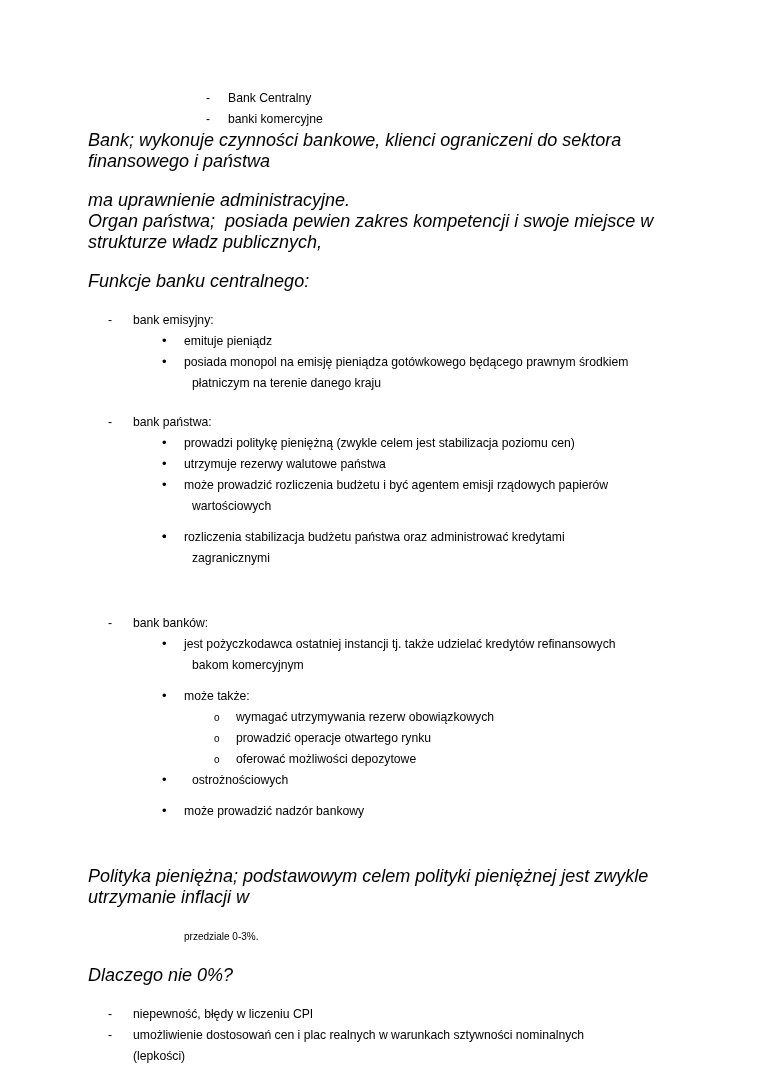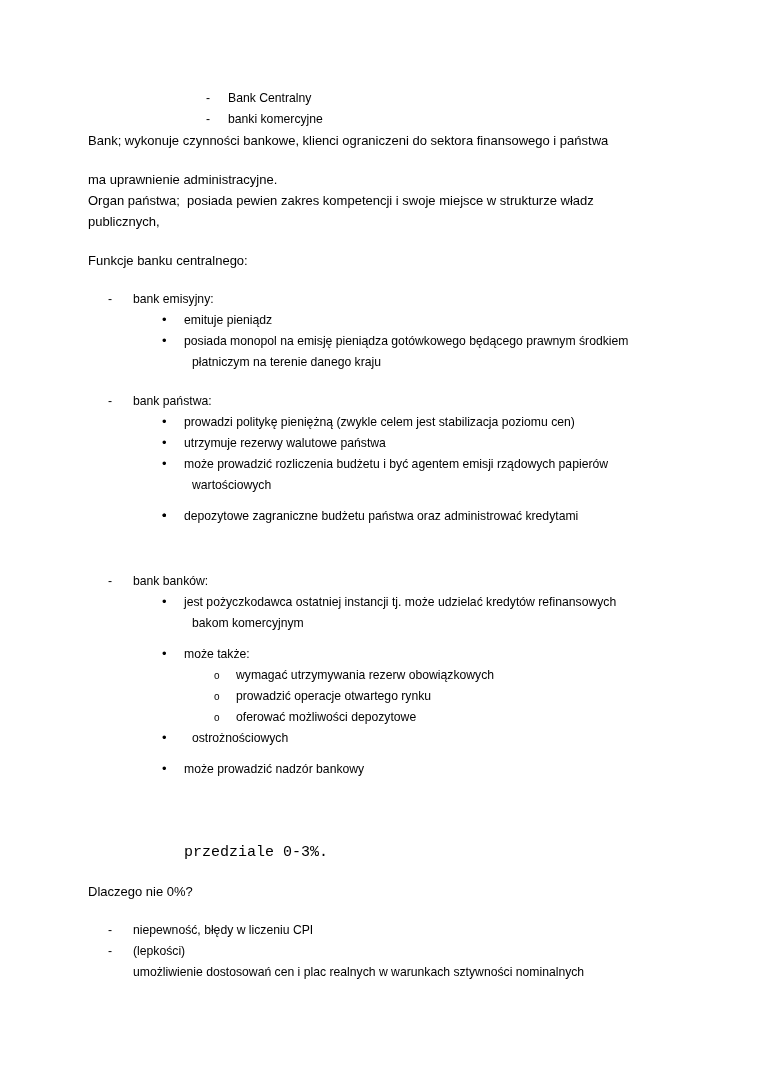--- a/index.html
+++ b/index.html
@@ -16,23 +16,24 @@
     color: #000000;
     overflow: hidden;
   }
   .content {
     position: absolute;
     left: 88px;
     top: 88px;
     width: 580px;
   }
   .line {
-    font-size: 13px;
+    font-size: 18px;
     line-height: 21px;
     white-space: pre-wrap;
+    font-style: italic;
   }
   .para {
     margin: 0;
     padding: 0;
   }
   .spacer-sm { height: 10px; }
   .spacer-md { height: 18px; }
   .spacer-xl { height: 44px; }
 
   
@@ -84,23 +85,22 @@
     line-height: 21px;
   }
   .lvl3 > .marker {
     position: absolute;
     left: 126px;
     top: 0;
     font-size: 10px;
   }
   .indent-mid {
     padding-left: 96px;
-    font-size: 15px;
-    line-height: 21px;
-    font-family: Liberation Mono, monospace;
+    font-size: 10px;
+    line-height: 21px;
   }
 </style>
 </head>
 <body>
 
 <div class="page">
   <div class="content">
 
     <div class="lvl1-deep">
       <span class="marker">-</span>
@@ -158,32 +158,33 @@
       <span class="cont">wartościowych</span>
     </div>
 
     <div class="spacer-sm"></div>
 
     <div class="lvl2">
       <span class="marker">•</span>
     </div>
     <div class="lvl2">
       <span class="marker">•</span>
-      <span>depozytowe zagraniczne budżetu państwa oraz administrować kredytami</span>
+      <span>rozliczenia stabilizacja budżetu państwa oraz administrować kredytami</span>
+      <span class="cont">zagranicznymi</span>
     </div>
 
     <div class="spacer-xl"></div>
 
     <div class="lvl1">
       <span class="marker">-</span>
       <span>bank banków:</span>
     </div>
     <div class="lvl2">
       <span class="marker">•</span>
-      <span>jest pożyczkodawca ostatniej instancji tj. może udzielać kredytów refinansowych</span>
+      <span>jest pożyczkodawca ostatniej instancji tj. także udzielać kredytów refinansowych</span>
       <span class="cont">bakom komercyjnym</span>
     </div>
 
     <div class="spacer-sm"></div>
 
     <div class="lvl2">
       <span class="marker">•</span>
       <span>może także:</span>
     </div>
     <div class="lvl3">
@@ -205,38 +206,39 @@
 
     <div class="spacer-sm"></div>
 
     <div class="lvl2">
       <span class="marker">•</span>
       <span>może prowadzić nadzór bankowy</span>
     </div>
 
     <div class="spacer-xl"></div>
 
+    <div class="line para">Polityka pieniężna; podstawowym celem polityki pieniężnej jest zwykle utrzymanie inflacji w</div>
 
     <div class="spacer-md"></div>
 
     <div class="indent-mid">przedziale 0-3%.</div>
 
     <div class="spacer-md"></div>
 
     <div class="line para">Dlaczego nie 0%?</div>
 
     <div class="spacer-md"></div>
 
     <div class="lvl1">
       <span class="marker">-</span>
       <span>niepewność, błędy w liczeniu CPI</span>
     </div>
     <div class="lvl1">
       <span class="marker">-</span>
+      <span>umożliwienie dostosowań cen i plac realnych w warunkach sztywności nominalnych</span>
       <span style="display:block">(lepkości)</span>
-      <span>umożliwienie dostosowań cen i plac realnych w warunkach sztywności nominalnych</span>
     </div>
 
 
     <div class="spacer-md"></div>
 
   </div>
 </div>
 
 </body></html>

